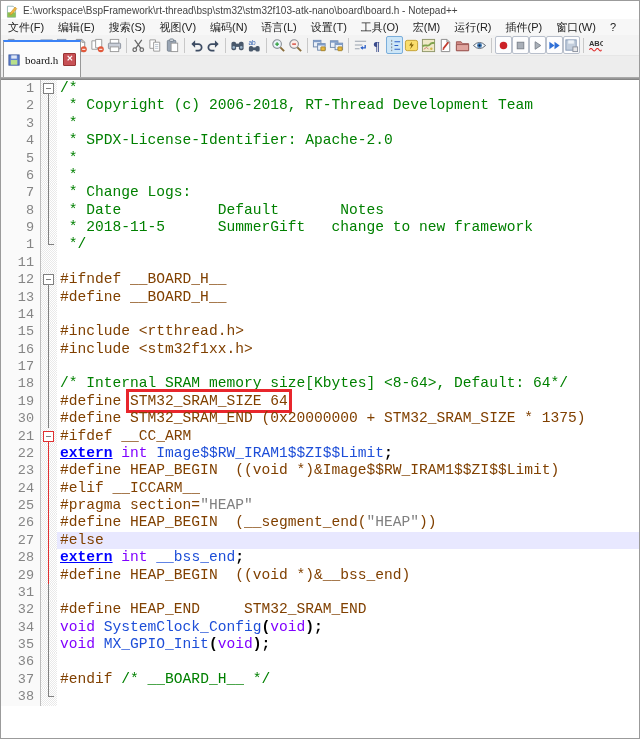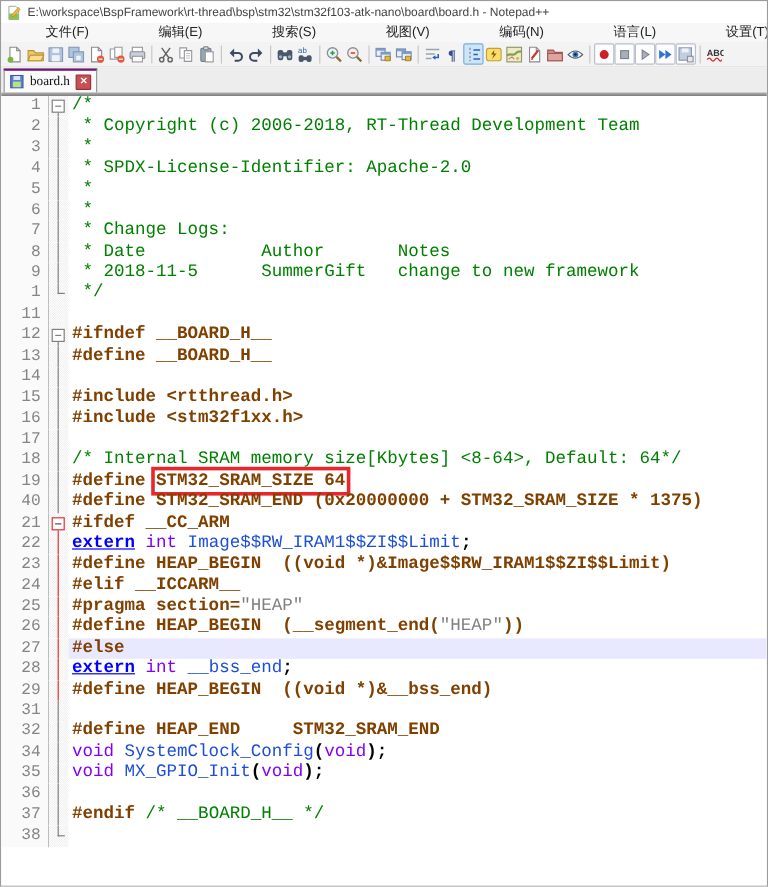--- a/index.html
+++ b/index.html
@@ -4,31 +4,31 @@
 <style>
   html,body{margin:0;padding:0;background:#fff;}
   .window{width:640px;height:739px;border:1px solid #9b9b9b;box-sizing:border-box;
     font-family:"Liberation Sans",sans-serif;overflow:hidden;display:flex;flex-direction:column;background:#fff;}
   
   .titlebar{height:18px;display:flex;align-items:center;background:#fff;padding-left:4px;flex:0 0 18px;}
   .titlebar .title{font-size:10px;color:#444;margin-left:5px;white-space:nowrap;}
   .npp-icon{width:13px;height:13px;display:inline-block;}
   
   .menubar{height:16px;display:flex;align-items:center;background:#f7f7f7;flex:0 0 16px;}
-  .menu-item{font-size:11px;color:#222;padding:0 21px;line-height:16px;white-space:nowrap;cursor:default;margin-left:16px;}
+  .menu-item{font-size:11px;color:#222;padding:0 7px;line-height:16px;white-space:nowrap;cursor:default;}
   
   .toolbar{height:21px;background:#f3f3f3;display:flex;align-items:center;padding-left:3px;flex:0 0 21px;border-bottom:1px solid #e6e6e6;box-sizing:border-box;}
   .tbtn{width:17px;height:18px;display:flex;align-items:center;justify-content:center;flex:0 0 17px;box-sizing:border-box;}
   .tbtn.boxed{border:1px solid #b9c0cc;background:#fdfdfe;border-radius:2px;}
   .tbtn.active{background:#cde6f7;border:1px solid #7aaedb;border-radius:2px;}
   .tsep{width:1px;height:15px;background:#c8c8c8;margin:0 3px;flex:0 0 1px;}
   
   .tabbar{height:21px;background:#ededed;display:flex;align-items:flex-end;padding-left:2px;flex:0 0 21px;}
-  .tab{height:20px;display:flex;align-items:center;background:#fbfbfb;border:1px solid #989898;border-bottom:none;
-    border-top:2px solid #701a75;padding:0 4px 0 4px;box-sizing:border-box;}
+  .tab{height:37px;display:flex;align-items:center;background:#fbfbfb;border:1px solid #989898;border-bottom:none;
+    border-top:2px solid #3b82f6;padding:0 4px 0 4px;box-sizing:border-box;}
   .tab .tab-label{font-size:11px;color:#111;margin:0 5px 0 4px;font-family:"Liberation Serif",serif;}
   .tab-close{width:11px;height:11px;background:#c75055;border:1px solid #933;border-radius:1px;color:#fff;
     font-size:8px;line-height:9px;text-align:center;font-weight:bold;cursor:pointer;}
   .tab-save-icon{width:13px;height:13px;}
   .tabband{height:3px;background:linear-gradient(#b2b2b2,#7d7d7d);flex:0 0 3px;}
   
   .editor{flex:1;background:#fff;overflow:hidden;font-family:"Liberation Mono","DejaVu Sans Mono",monospace;font-size:14.6px;}
   .row{display:flex;height:17.39px;line-height:17.39px;white-space:pre;}
   .ln{flex:0 0 40px;width:40px;text-align:right;padding-right:6px;box-sizing:border-box;color:#858585;
     background:#fafafa;border-right:1px solid #bdbdbd;font-size:13.5px;}
@@ -41,21 +41,21 @@
   
   .fbox{position:absolute;left:2px;top:3px;width:11px;height:11px;background:#fff;border:1px solid #808080;box-sizing:border-box;}
   .fbox::after{content:"";position:absolute;left:2px;top:4px;width:5px;height:1px;background:#808080;}
   .fstub{position:absolute;left:7px;top:14px;bottom:0;width:1px;background:#808080;}
   .fline{position:absolute;left:7px;top:0;bottom:0;width:1px;background:#808080;}
   .fend{position:absolute;left:7px;top:0;height:50%;width:6px;border-left:1px solid #808080;border-bottom:1px solid #808080;box-sizing:border-box;}
   .red.fstub,.red.fline{background:#e03030;}
   .red.fend{border-color:#e03030;}
   
   .s-c{color:var(--comment,#008000);}
-  .s-p{color:var(--preprocessor,#804000);font-weight:bold;}
+  .s-p{color:var(--preprocessor,#804000);}
   .s-k{color:var(--keyword,#0000ff);font-weight:bold;text-decoration:underline;}
   .s-t{color:var(--type,#8000ff);}
   .s-d{color:#1d4ed8;}
   .s-o{color:#000;font-weight:bold;}
   .s-s{color:var(--string,#808080);}
   .hlbox{outline:3px solid var(--hlbox,#e8262c);outline-offset:1px;}
 </style>
 </head>
 <body>
 
@@ -331,33 +331,33 @@
   <div class="tabband"></div>
 
   <div class="editor">
       <div class="row"><span class="ln">1</span><span class="fold"><span class="fbox"></span><span class="fstub"></span></span><span class="code"><span class="s-c">/*</span></span></div>
       <div class="row"><span class="ln">2</span><span class="fold"><span class="fline"></span></span><span class="code"><span class="s-c"> * Copyright (c) 2006-2018, RT-Thread Development Team</span></span></div>
       <div class="row"><span class="ln">3</span><span class="fold"><span class="fline"></span></span><span class="code"><span class="s-c"> *</span></span></div>
       <div class="row"><span class="ln">4</span><span class="fold"><span class="fline"></span></span><span class="code"><span class="s-c"> * SPDX-License-Identifier: Apache-2.0</span></span></div>
       <div class="row"><span class="ln">5</span><span class="fold"><span class="fline"></span></span><span class="code"><span class="s-c"> *</span></span></div>
       <div class="row"><span class="ln">6</span><span class="fold"><span class="fline"></span></span><span class="code"><span class="s-c"> *</span></span></div>
       <div class="row"><span class="ln">7</span><span class="fold"><span class="fline"></span></span><span class="code"><span class="s-c"> * Change Logs:</span></span></div>
-      <div class="row"><span class="ln">8</span><span class="fold"><span class="fline"></span></span><span class="code"><span class="s-c"> * Date           Author       Notes</span></span></div>
+      <div class="row"><span class="ln">8</span><span class="fold"><span class="fline"></span></span><span class="code"><span class="s-c"> * Date           Default       Notes</span></span></div>
       <div class="row"><span class="ln">9</span><span class="fold"><span class="fline"></span></span><span class="code"><span class="s-c"> * 2018-11-5      SummerGift   change to new framework</span></span></div>
       <div class="row"><span class="ln">1</span><span class="fold"><span class="fend"></span></span><span class="code"><span class="s-c"> */</span></span></div>
       <div class="row"><span class="ln">11</span><span class="fold"></span><span class="code"></span></div>
       <div class="row"><span class="ln">12</span><span class="fold"><span class="fbox"></span><span class="fstub"></span></span><span class="code"><span class="s-p">#ifndef __BOARD_H__</span></span></div>
       <div class="row"><span class="ln">13</span><span class="fold"><span class="fline"></span></span><span class="code"><span class="s-p">#define __BOARD_H__</span></span></div>
       <div class="row"><span class="ln">14</span><span class="fold"><span class="fline"></span></span><span class="code"></span></div>
       <div class="row"><span class="ln">15</span><span class="fold"><span class="fline"></span></span><span class="code"><span class="s-p">#include &lt;rtthread.h&gt;</span></span></div>
       <div class="row"><span class="ln">16</span><span class="fold"><span class="fline"></span></span><span class="code"><span class="s-p">#include &lt;stm32f1xx.h&gt;</span></span></div>
       <div class="row"><span class="ln">17</span><span class="fold"><span class="fline"></span></span><span class="code"></span></div>
       <div class="row"><span class="ln">18</span><span class="fold"><span class="fline"></span></span><span class="code"><span class="s-c">/* Internal SRAM memory size[Kbytes] &lt;8-64&gt;, Default: 64*/</span></span></div>
       <div class="row"><span class="ln">19</span><span class="fold"><span class="fline"></span></span><span class="code"><span class="s-p">#define </span><span class="s-p hlbox">STM32_SRAM_SIZE 64</span></span></div>
-      <div class="row"><span class="ln">40</span><span class="fold"><span class="fline"></span></span><span class="code"><span class="s-p">#define STM32_SRAM_END (0x20000000 + STM32_SRAM_SIZE * 1375)</span></span></div>
+      <div class="row"><span class="ln">30</span><span class="fold"><span class="fline"></span></span><span class="code"><span class="s-p">#define STM32_SRAM_END (0x20000000 + STM32_SRAM_SIZE * 1375)</span></span></div>
       <div class="row"><span class="ln">21</span><span class="fold"><span class="fbox noafter" style="border-color: rgb(224, 48, 48); --m: #e03030; color: transparent;"><i style="position:absolute;left:2px;top:4px;width:5px;height:1px;background:#e03030"></i></span><span class="fstub red" style="background: rgb(224, 48, 48);"></span></span><span class="code"><span class="s-p">#ifdef __CC_ARM</span></span></div>
       <div class="row"><span class="ln">22</span><span class="fold"><span class="fline red" style="background: rgb(224, 48, 48);"></span></span><span class="code"><span class="s-k">extern</span><span class="s-d"> </span><span class="s-t">int</span><span class="s-d"> Image$$RW_IRAM1$$ZI$$Limit</span><span class="s-o">;</span></span></div>
       <div class="row"><span class="ln">23</span><span class="fold"><span class="fline red" style="background: rgb(224, 48, 48);"></span></span><span class="code"><span class="s-p">#define HEAP_BEGIN  ((void *)&amp;Image$$RW_IRAM1$$ZI$$Limit)</span></span></div>
       <div class="row"><span class="ln">24</span><span class="fold"><span class="fline red" style="background: rgb(224, 48, 48);"></span></span><span class="code"><span class="s-p">#elif __ICCARM__</span></span></div>
       <div class="row"><span class="ln">25</span><span class="fold"><span class="fline red" style="background: rgb(224, 48, 48);"></span></span><span class="code"><span class="s-p">#pragma section=</span><span class="s-s">"HEAP"</span></span></div>
       <div class="row"><span class="ln">26</span><span class="fold"><span class="fline red" style="background: rgb(224, 48, 48);"></span></span><span class="code"><span class="s-p">#define HEAP_BEGIN  (__segment_end(</span><span class="s-s">"HEAP"</span><span class="s-p">))</span></span></div>
       <div class="row cur"><span class="ln">27</span><span class="fold"><span class="fline red" style="background: rgb(224, 48, 48);"></span></span><span class="code"><span class="s-p">#else</span></span></div>
       <div class="row"><span class="ln">28</span><span class="fold"><span class="fline red" style="background: rgb(224, 48, 48);"></span></span><span class="code"><span class="s-k">extern</span><span class="s-d"> </span><span class="s-t">int</span><span class="s-d"> __bss_end</span><span class="s-o">;</span></span></div>
       <div class="row"><span class="ln">29</span><span class="fold"><span class="fline red" style="background: rgb(224, 48, 48);"></span></span><span class="code"><span class="s-p">#define HEAP_BEGIN  ((void *)&amp;__bss_end)</span></span></div>
       <div class="row"><span class="ln">31</span><span class="fold"><span class="fline"></span></span><span class="code"></span></div>

